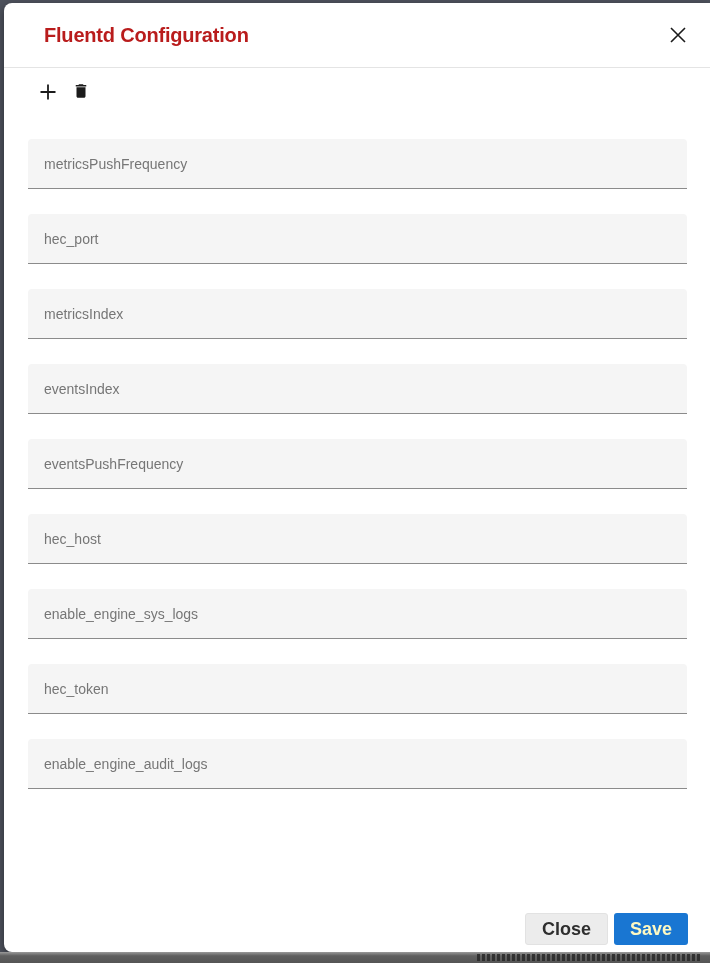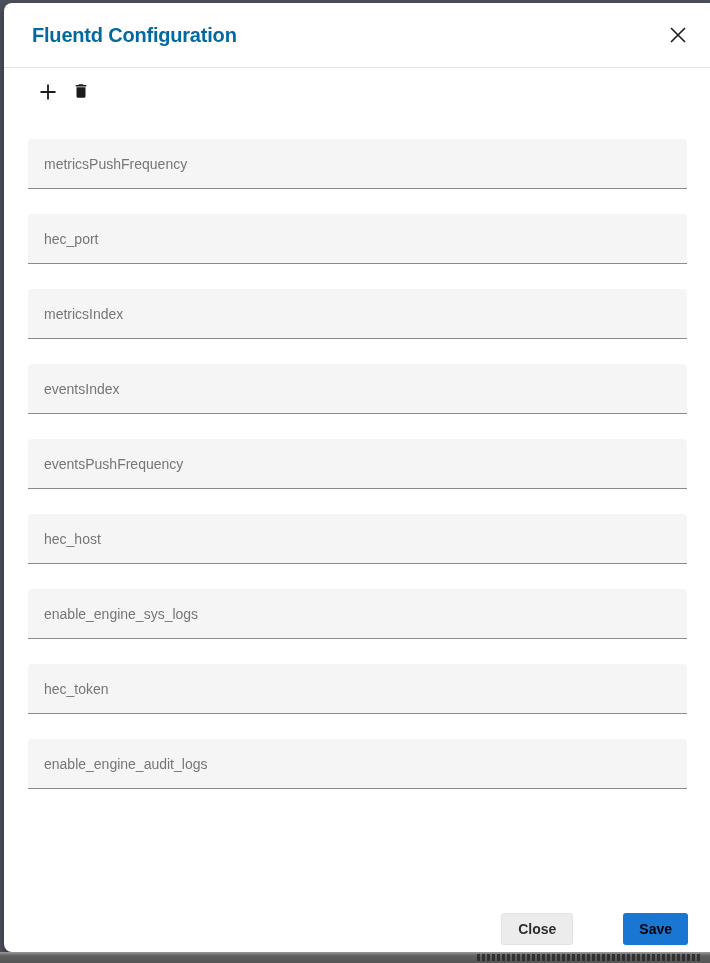--- a/index.html
+++ b/index.html
@@ -17,21 +17,21 @@
     background:#fff;border-radius:8px 0 0 8px;
     display:flex;flex-direction:column;
     box-shadow:0 3px 10px rgba(0,0,0,.45);
   }
   
   .modal-header{
     flex:0 0 65px;display:flex;align-items:center;justify-content:space-between;
     padding:0 22px 0 24px;border-bottom:1px solid #e4e4e4;
   }
   .modal-title{
-    margin:4px;font-size:20px;font-weight:bold;color:#0369a1;letter-spacing:-.2px;
+    margin:16px;font-size:20px;font-weight:bold;color:#b91c1c;letter-spacing:-.2px;
   }
   .close-btn{
     background:none;border:none;padding:0;cursor:pointer;line-height:0;
   }
   
   .modal-body{flex:1 1 auto;padding:5px 23px 0 24px;overflow:hidden;}
   .selector-row{display:flex;align-items:flex-start;}
   .plugin-select{
     margin:0;padding:0;width:190px;height:48px;
     border:2px solid var(--accent);border-radius:6px;cursor:pointer;background:#fff;
@@ -62,25 +62,25 @@
     padding:0 16px;font-size:14px;color:#333;
     font-family:"Liberation Sans",sans-serif;outline:none;
   }
   .field-input::placeholder{color:var(--placeholder);opacity:1;}
   
   .modal-footer{
     flex:0 0 auto;display:flex;justify-content:flex-end;align-items:flex-end;
     gap:6px;padding:0 22px 7px 0;
   }
   .btn{
-    height:32px;border-radius:3px;font-size:14px;font-weight:bold;
-    padding:0 16px;cursor:pointer;font-family:"Liberation Sans",sans-serif;margin-left:44px;
+    height:32px;border-radius:3px;font-size:18px;font-weight:bold;
+    padding:0 16px;cursor:pointer;font-family:"Liberation Sans",sans-serif;
   }
   .btn-close{background:#ececec;color:#2e2e2e;border:1px solid #e2e2e2;}
-  .btn-save{background:var(--save);color:#000000;border:none;}
+  .btn-save{background:var(--save);color:#fef9c3;border:none;}
   
   .bottom-strip{
     position:absolute;left:0;right:0;bottom:0;height:11px;
     background:linear-gradient(#9a9a9a,#5f5f5f 35%,#555);
   }
   .strip-smudge{
     position:absolute;right:8px;bottom:2px;width:225px;height:7px;
     background:repeating-linear-gradient(90deg,#272727 0 3px,rgba(0,0,0,0) 3px 5px);
     opacity:.85;
   }

